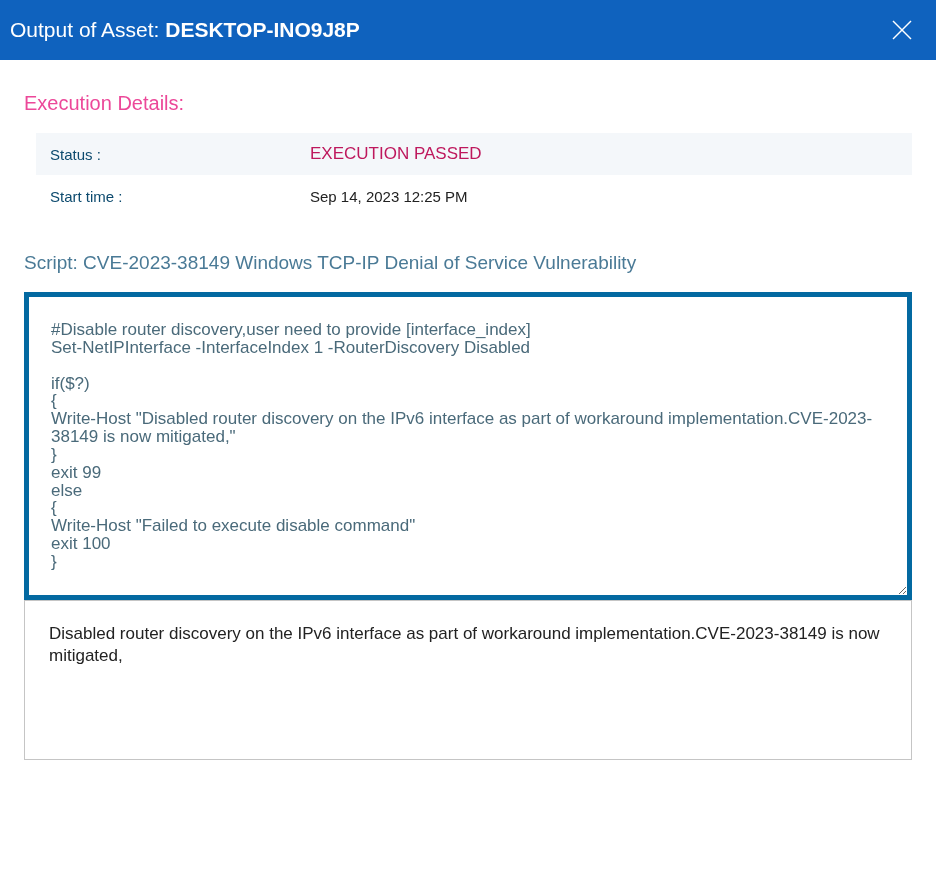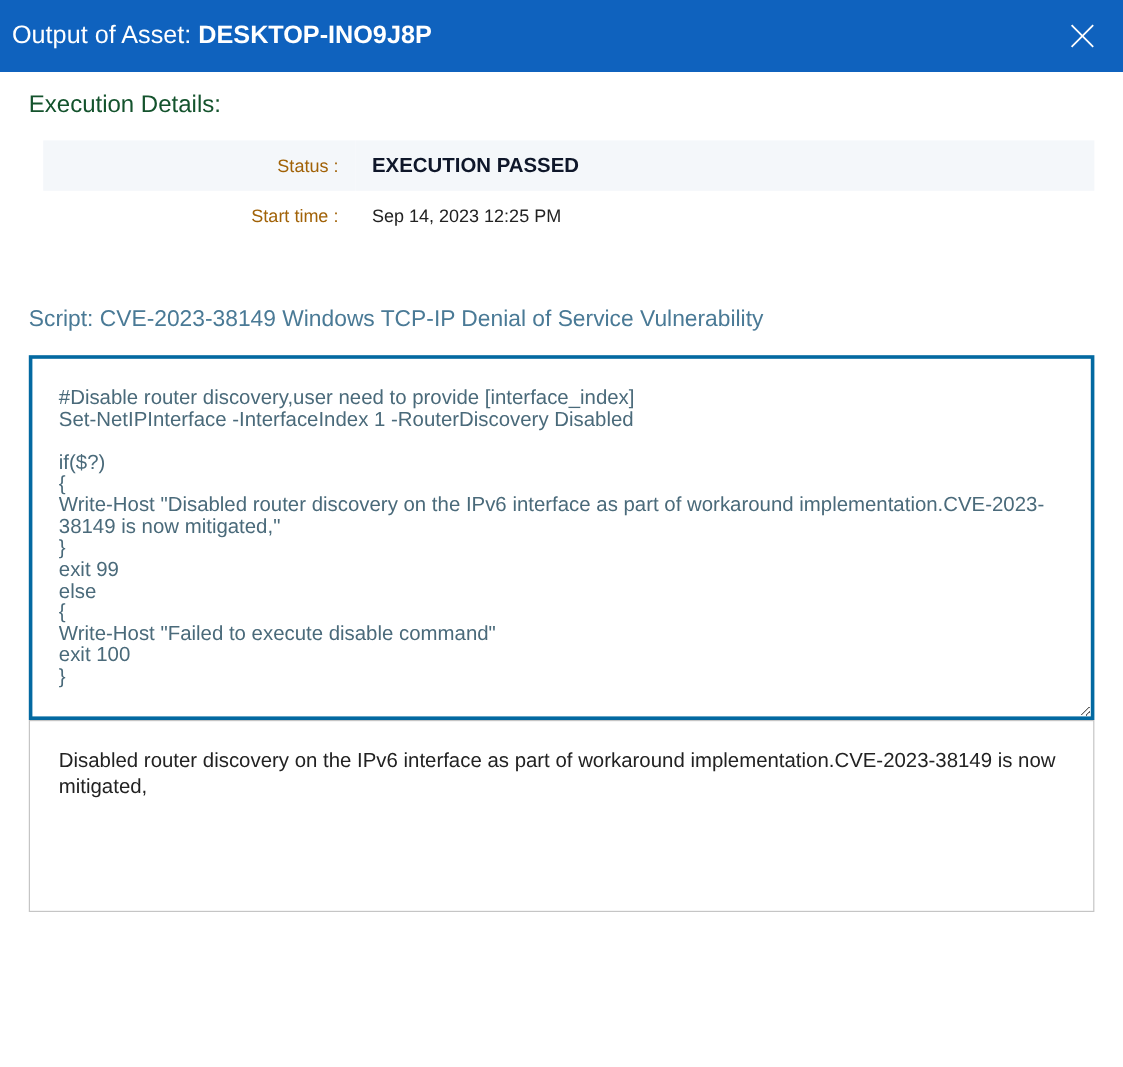--- a/index.html
+++ b/index.html
@@ -31,62 +31,61 @@
       height: 28px;
       display: flex;
       align-items: center;
       justify-content: center;
     }
     .close-btn svg { stroke: #fff; }
     .content {
       padding: 12px 24px 24px 24px;
     }
     .section-heading {
-      color: #14532d;
+      color: #ec4899;
       font-size: 20px;
       font-weight: 400;
       margin-bottom: 16px;
-      margin-top: 4px;
+      margin-top: 20px;
     }
     .details-table {
       width: calc(100% - 12px);
       margin-left: 12px;
       border-collapse: separate;
       border-spacing: 0 2px;
     }
     .details-table tr.striped td {
       background: #f4f7fa;
     }
     .details-table td {
       padding: 11px 14px;
       font-size: 15px;
       vertical-align: middle;
     }
     .details-table td.label {
-      color: #a16207;
+      color: #0c4a6e;
       width: 260px;
-      text-align: right;
     }
     .details-table td.value {
       color: #222;
     }
     .status-passed {
-      color: #0f172a;
-      font-weight: 700;
+      color: #be185d;
+      font-weight: 400;
       font-size: 17px;
     }
     .script-heading {
       color: #4a7a96;
       font-size: 19px;
       font-weight: 400;
-      margin-top: 54px;
+      margin-top: 34px;
       margin-bottom: 18px;
     }
     .script-box {
-      border: 3px solid #0369a1;
+      border: 5px solid #0369a1;
       width: 100%;
       min-height: 280px;
       padding: 24px 22px;
       font-size: 17px;
       line-height: 1.05;
       color: #4a6a7a;
       resize: both;
       overflow: auto;
       white-space: pre-wrap;
       position: relative;

